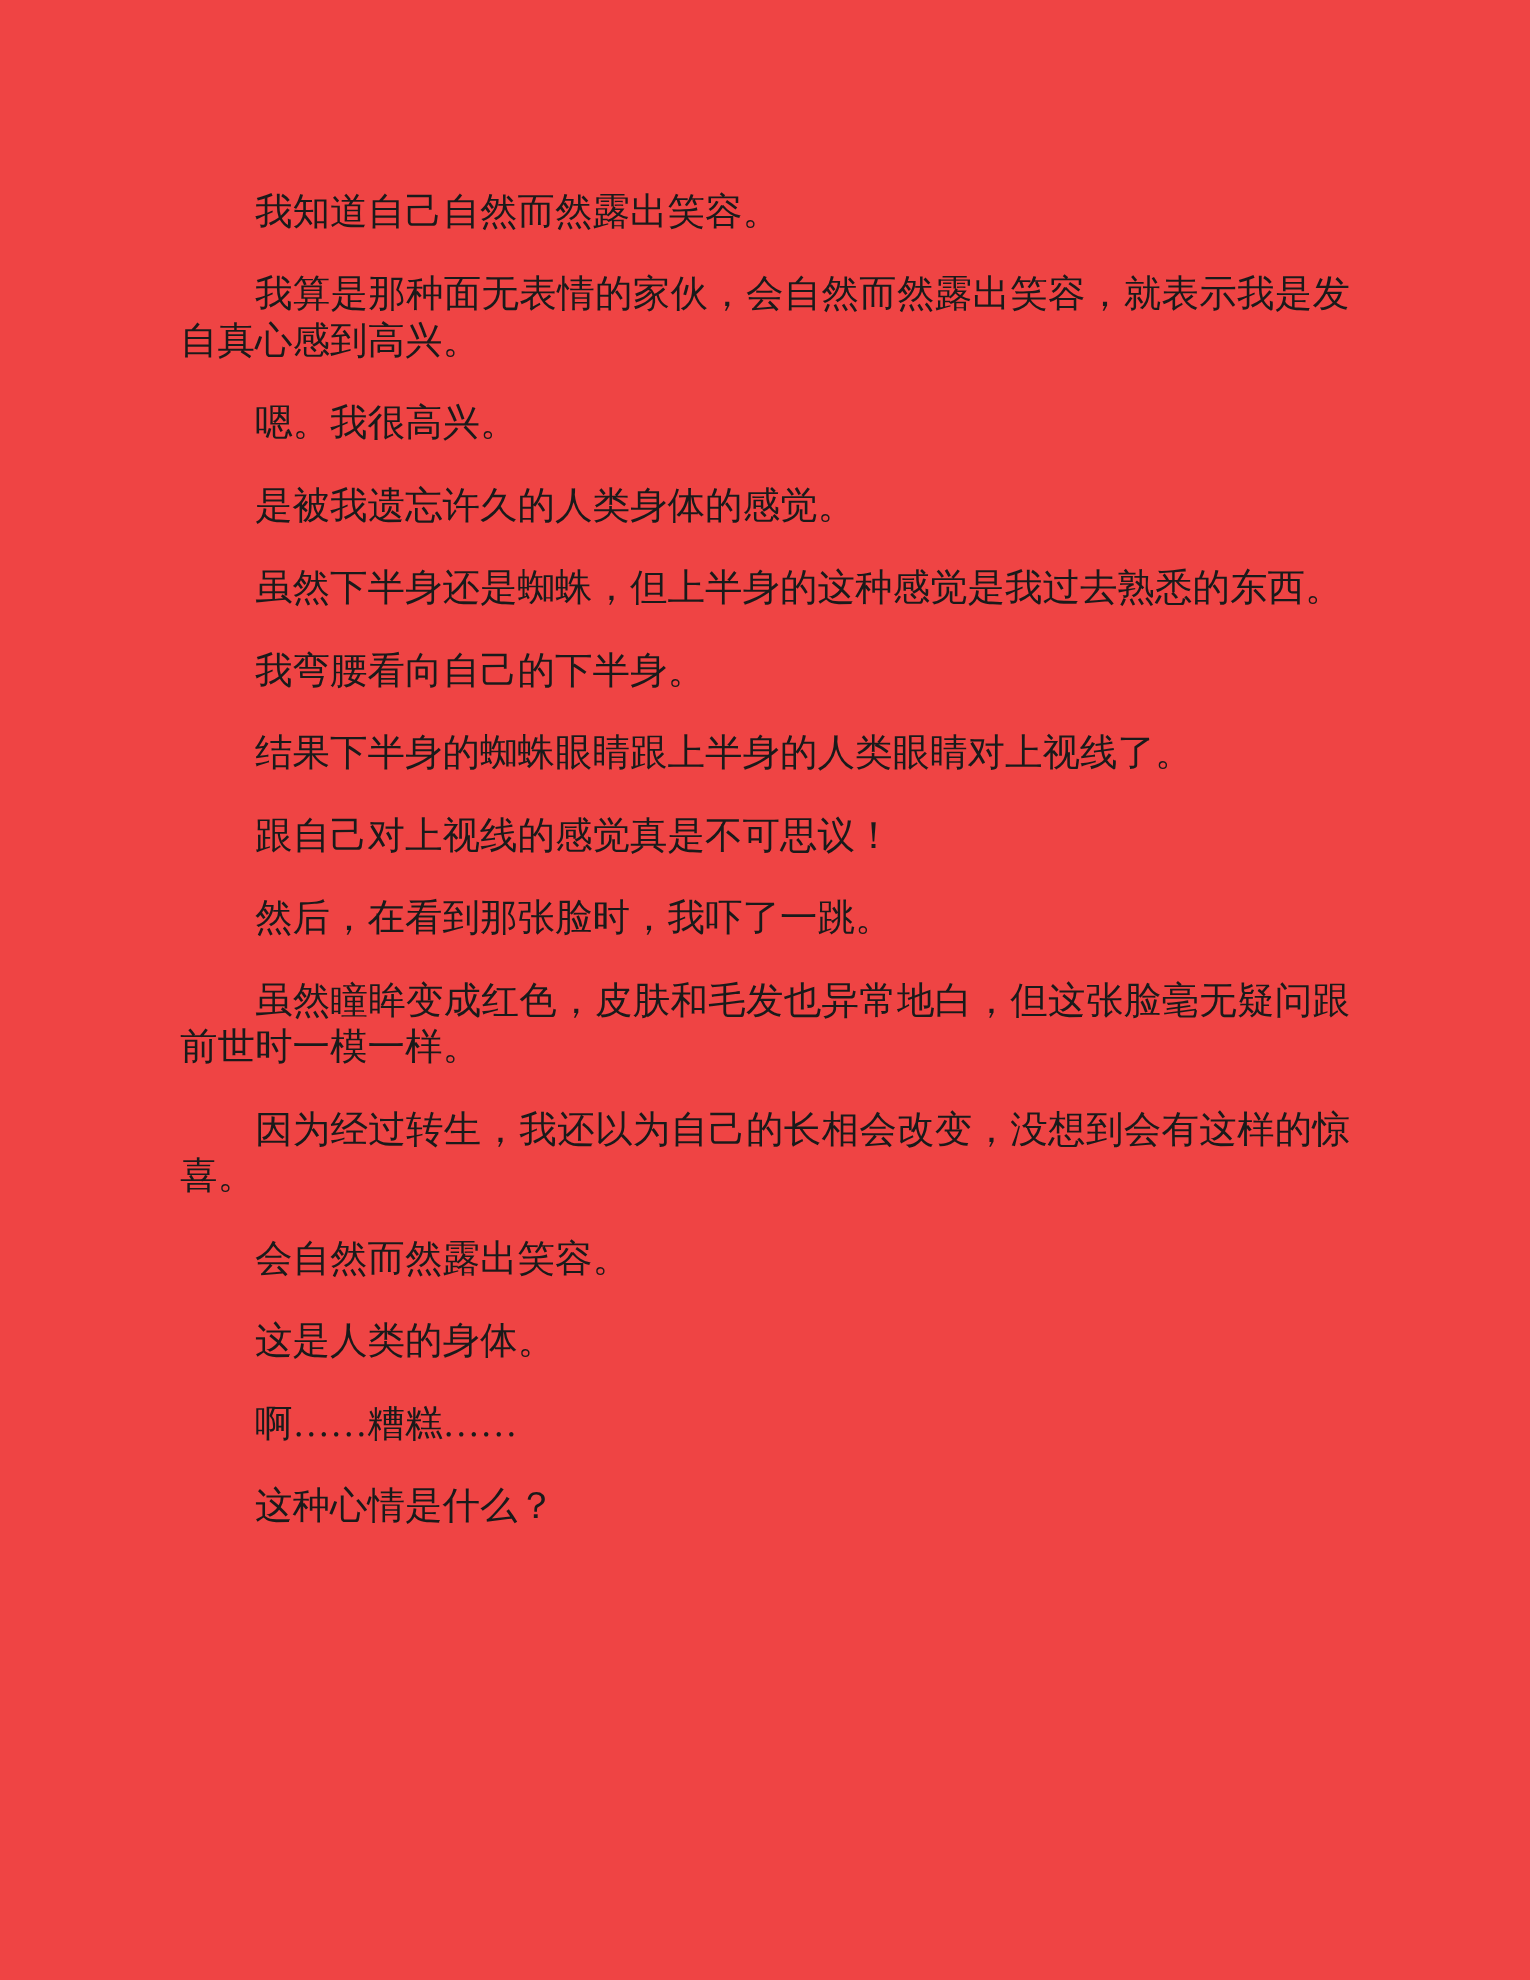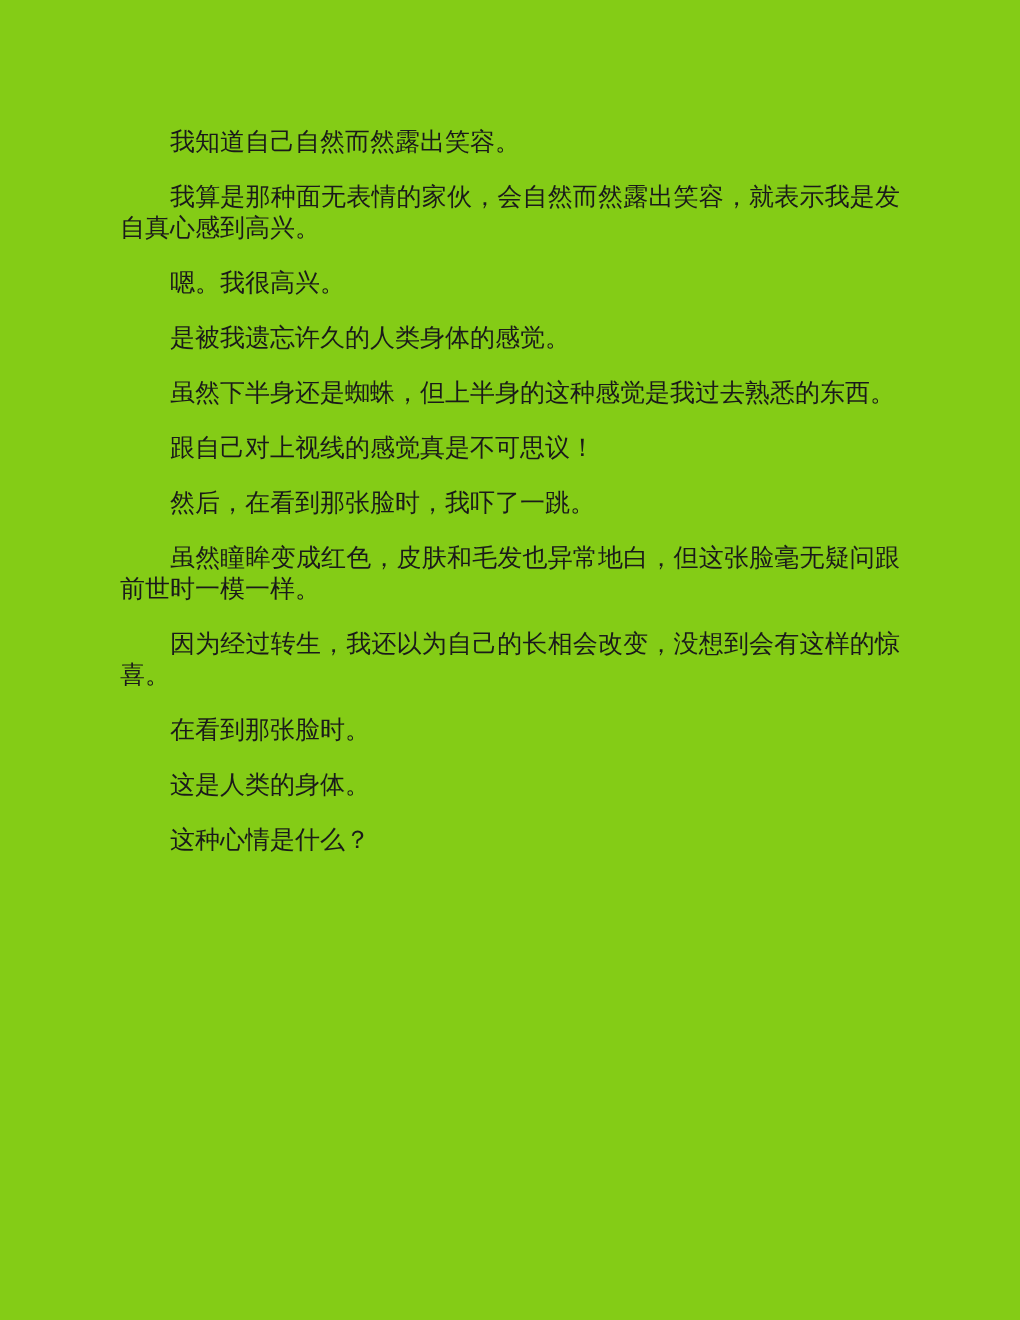--- a/index.html
+++ b/index.html
@@ -10,21 +10,21 @@
     body {
       width: 1020px;
       height: 1320px;
       font-family: "Liberation Serif", "DejaVu Serif", serif;
     }
     .page {
       box-sizing: border-box;
       width: 1020px;
       height: 1320px;
       padding: 126px 120px 0 120px;
-      background: #84cc16;
+      background: #ef4444;
       color: #1a1a1a;
       overflow: hidden;
     }
     .page p {
       margin: 0 0 24px 0;
       font-size: 25px;
       line-height: 31px;
       text-indent: 2em;
       text-align: justify;
       letter-spacing: 0;
@@ -33,20 +33,23 @@
   </style>
 </head>
 <body>
 
 <div class="page">
   <p>我知道自己自然而然露出笑容。</p>
   <p>我算是那种面无表情的家伙，会自然而然露出笑容，就表示我是发自真心感到高兴。</p>
   <p>嗯。我很高兴。</p>
   <p>是被我遗忘许久的人类身体的感觉。</p>
   <p>虽然下半身还是蜘蛛，但上半身的这种感觉是我过去熟悉的东西。</p>
+  <p>我弯腰看向自己的下半身。</p>
+  <p>结果下半身的蜘蛛眼睛跟上半身的人类眼睛对上视线了。</p>
   <p>跟自己对上视线的感觉真是不可思议！</p>
   <p>然后，在看到那张脸时，我吓了一跳。</p>
   <p>虽然瞳眸变成红色，皮肤和毛发也异常地白，但这张脸毫无疑问跟前世时一模一样。</p>
   <p>因为经过转生，我还以为自己的长相会改变，没想到会有这样的惊喜。</p>
-  <p>在看到那张脸时。</p>
+  <p>会自然而然露出笑容。</p>
   <p>这是人类的身体。</p>
+  <p>啊……糟糕……</p>
   <p>这种心情是什么？</p>
 </div>
 
 </body></html>

